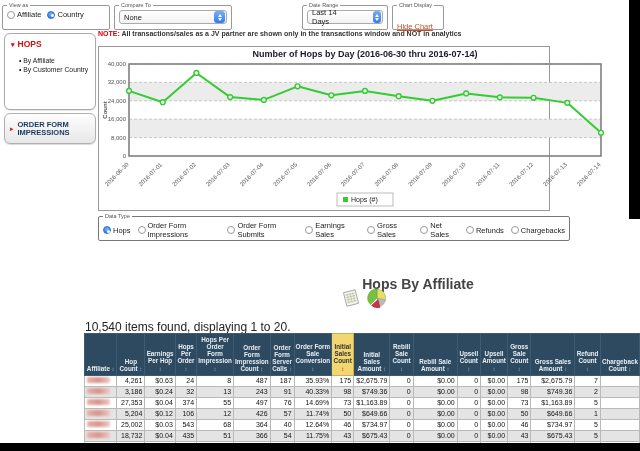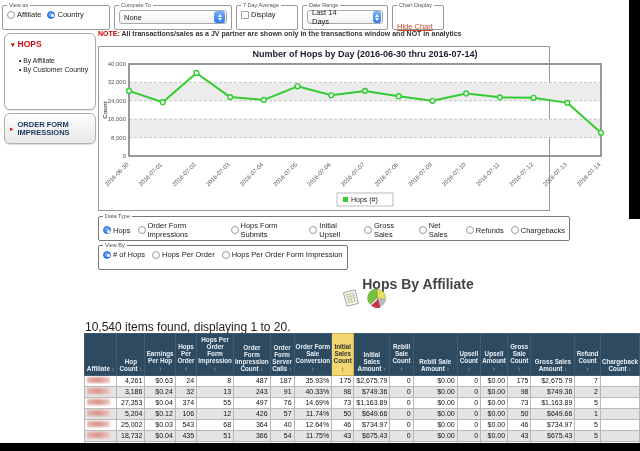--- a/index.html
+++ b/index.html
@@ -99,29 +99,20 @@
     <legend>Compare To</legend>
     <div class="dropdown">
       <span>None</span>
       <span class="dd-stepper">
           <i class="dd-up"></i>
           <i class="dd-down"></i>
         </span>
     </div>
   </fieldset>
 
-  <fieldset class="fs-7day">
-    <legend>7 Day Average</legend>
-    <div class="radio-row">
-      <span class="radio-opt">
-        <span class="checkbox"></span>
-        <span>Display</span>
-      </span>
-    </div>
-  </fieldset>
 
   <fieldset class="fs-daterange">
     <legend>Date Range</legend>
     <div class="dropdown">
       <span>Last 14 Days</span>
       <span class="dd-stepper">
           <i class="dd-up"></i>
           <i class="dd-down"></i>
         </span>
     </div>
@@ -207,62 +198,45 @@
         <span class="radio-opt">
           <span class="radio sel"></span>
           <span>Hops</span>
         </span>
         <span class="radio-opt">
           <span class="radio"></span>
           <span>Order Form Impressions</span>
         </span>
         <span class="radio-opt">
           <span class="radio"></span>
-          <span>Hops Form Submits</span>
-        </span>
-        <span class="radio-opt">
-          <span class="radio"></span>
-          <span>Initial Upsell</span>
+          <span>Order Form Submits</span>
+        </span>
+        <span class="radio-opt">
+          <span class="radio"></span>
+          <span>Earnings Sales</span>
         </span>
         <span class="radio-opt">
           <span class="radio"></span>
           <span>Gross Sales</span>
         </span>
         <span class="radio-opt">
           <span class="radio"></span>
           <span>Net Sales</span>
         </span>
         <span class="radio-opt">
           <span class="radio"></span>
           <span>Refunds</span>
         </span>
         <span class="radio-opt">
           <span class="radio"></span>
           <span>Chargebacks</span>
         </span>
       </div>
   </fieldset>
 
-  <fieldset class="fs-viewby">
-    <legend>View By</legend>
-    <div class="radio-row" id="view-by-options">
-        <span class="radio-opt">
-          <span class="radio sel"></span>
-          <span># of Hops</span>
-        </span>
-        <span class="radio-opt">
-          <span class="radio"></span>
-          <span>Hops Per Order</span>
-        </span>
-        <span class="radio-opt">
-          <span class="radio"></span>
-          <span>Hops Per Order Form Impression</span>
-        </span>
-      </div>
-  </fieldset>
 
   <div class="section-title">Hops By Affiliate</div>
   <div class="icon-row">
     <svg width="18" height="20" viewBox="0 0 18 20">
       <g transform="rotate(-14 9 10)">
         <rect x="3" y="3" width="12" height="14" fill="#f4f4f4" stroke="#9a9a9a" stroke-width="0.8"></rect>
         <g stroke="#b5c48f" stroke-width="0.7">
           <line x1="4.5" y1="6" x2="13.5" y2="6"></line>
             <line x1="4.5" y1="8.5" x2="13.5" y2="8.5"></line>
           <line x1="4.5" y1="11" x2="13.5" y2="11"></line>

